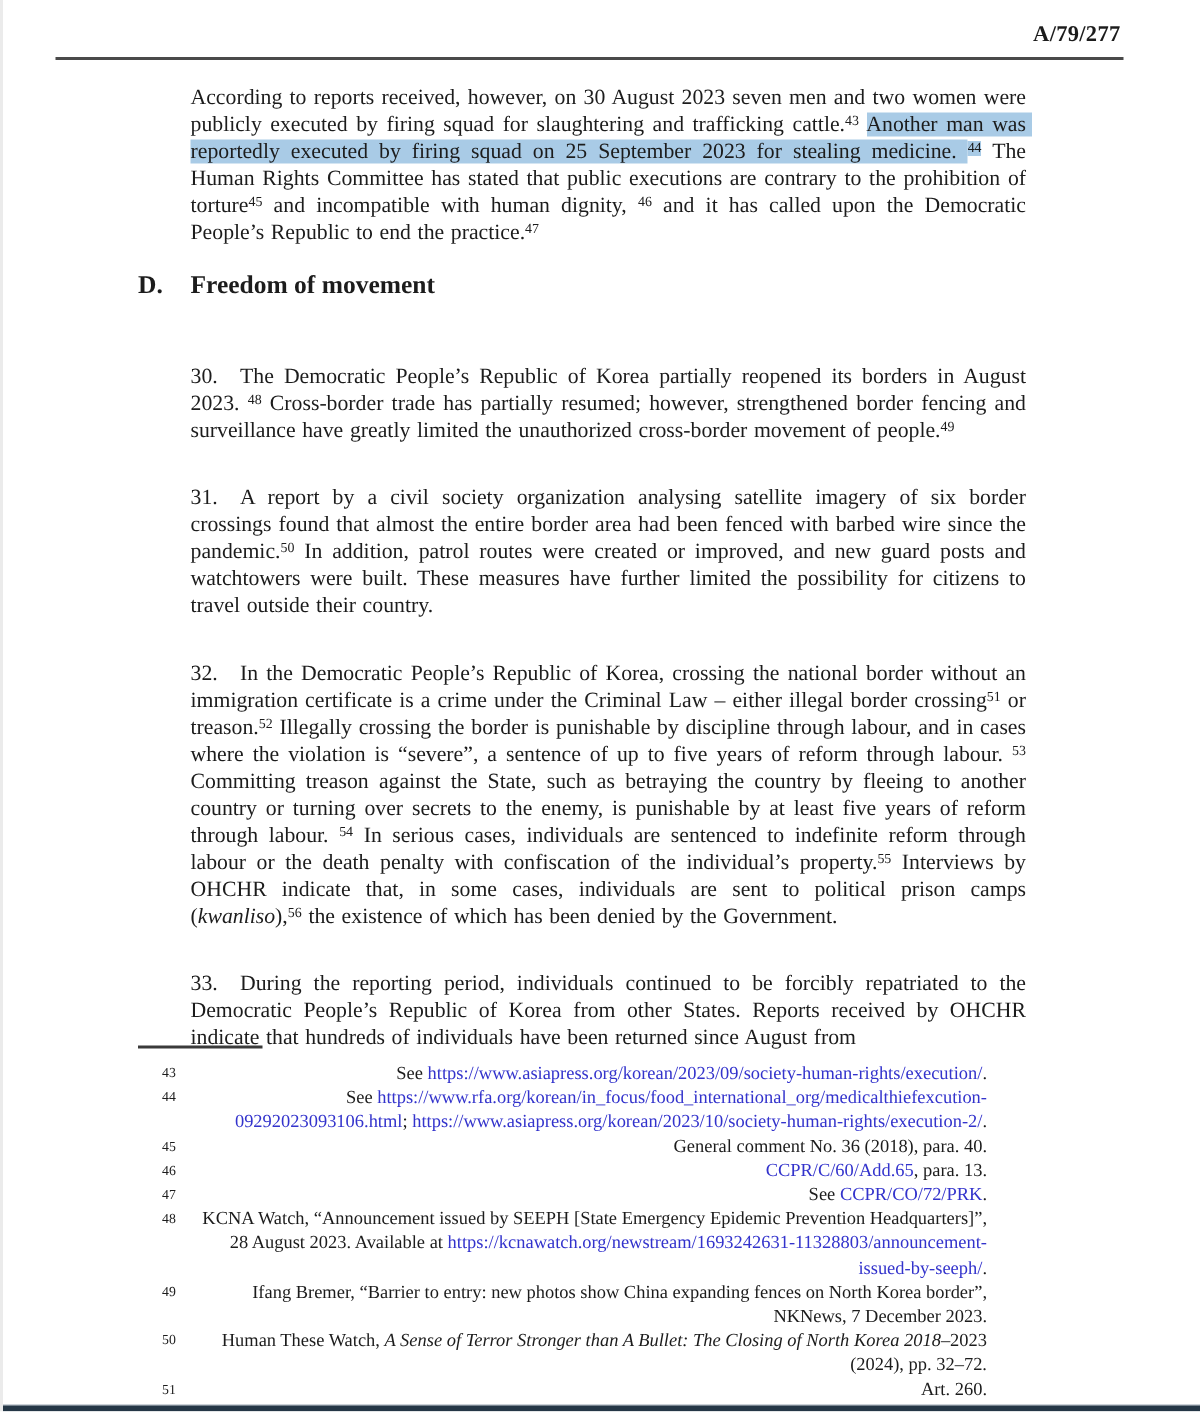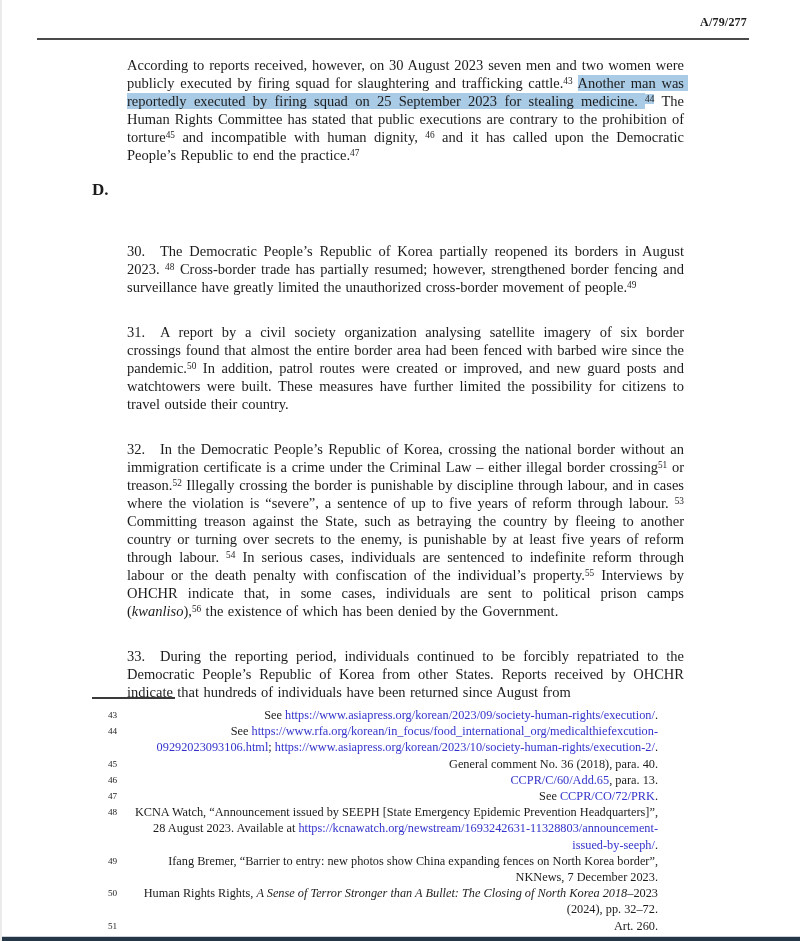--- a/index.html
+++ b/index.html
@@ -2,21 +2,21 @@
 <html style="--highlight: #a9cbe6; --link: #3333cc; --rule: #4a4a4a; --separator: #3a3a3a; --bar: #253746;"><head>
 <meta charset="utf-8">
 <title>A/79/277</title>
 <style>
   html,body{margin:0;padding:0;background:#ffffff;}
   .page{
     position:relative;width:800px;height:941px;background:#ffffff;overflow:hidden;
     font-family:"Liberation Serif","DejaVu Serif",serif;color:#1c1c1c;
     border-left:2px solid #ebebeb;box-sizing:border-box;
   }
-  .doc-symbol{position:absolute;top:15px;right:53px;font-size:12px;font-weight:700;letter-spacing:.2px;margin-left:40px;}
+  .doc-symbol{position:absolute;top:15px;right:53px;font-size:15px;font-weight:700;letter-spacing:.2px;margin-left:40px;}
   .header-rule{position:absolute;top:38px;left:35px;width:712px;height:2px;background:var(--rule,#4a4a4a);}
   .content{
     position:absolute;top:56px;left:125px;width:557px;
     font-size:14.5px;line-height:18px;text-align:justify;word-spacing:.8px;
   }
   .para{margin:0 0 7px 0;}
   .para-num{display:inline-block;width:33px;margin-top:20px;}
   .section-heading{
     display:flex;margin:16px 0 22px -35px;font-size:17px;line-height:20px;
     font-weight:700;text-align:left;word-spacing:0;
@@ -41,20 +41,21 @@
 
   <div class="doc-symbol">A/79/277</div>
   <div class="header-rule"></div>
 
   <div class="content">
 
     <p class="para"><span class="seg seg-normal">According to reports received, however, on 30 August 2023 seven men and two women were publicly executed by firing squad for slaughtering and trafficking cattle.</span><span class="seg seg-sup">43</span><span class="seg seg-normal"> </span><span class="seg seg-hl">Another man was reportedly executed by firing squad on 25 September 2023 for stealing medicine. </span><span class="seg seg-hl-sup">44</span><span class="seg seg-normal"> The Human Rights Committee has stated that public executions are contrary to the prohibition of torture</span><span class="seg seg-sup">45</span><span class="seg seg-normal"> and incompatible with human dignity, </span><span class="seg seg-sup">46</span><span class="seg seg-normal"> and it has called upon the Democratic People’s Republic to end the practice.</span><span class="seg seg-sup">47</span></p>
 
     <h2 class="section-heading">
       <span class="sec-num">D.</span>
+      <span class="sec-title">Freedom of movement</span>
     </h2>
 
     <p class="para"><span class="para-num">30.</span><span><span class="seg seg-normal">The Democratic People’s Republic of Korea partially reopened its borders in August 2023. </span><span class="seg seg-sup">48</span><span class="seg seg-normal"> Cross-border trade has partially resumed; however, strengthened border fencing and surveillance have greatly limited the unauthorized cross-border movement of people.</span><span class="seg seg-sup">49</span></span></p>
 
     <p class="para"><span class="para-num">31.</span><span><span class="seg seg-normal">A report by a civil society organization analysing satellite imagery of six border crossings found that almost the entire border area had been fenced with barbed wire since the pandemic.</span><span class="seg seg-sup">50</span><span class="seg seg-normal"> In addition, patrol routes were created or improved, and new guard posts and watchtowers were built. These measures have further limited the possibility for citizens to travel outside their country.</span></span></p>
 
     <p class="para"><span class="para-num">32.</span><span><span class="seg seg-normal">In the Democratic People’s Republic of Korea, crossing the national border without an immigration certificate is a crime under the Criminal Law – either illegal border crossing</span><span class="seg seg-sup">51</span><span class="seg seg-normal"> or treason.</span><span class="seg seg-sup">52</span><span class="seg seg-normal"> Illegally crossing the border is punishable by discipline through labour, and in cases where the violation is “severe”, a sentence of up to five years of reform through labour. </span><span class="seg seg-sup">53</span><span class="seg seg-normal"> Committing treason against the State, such as betraying the country by fleeing to another country or turning over secrets to the enemy, is punishable by at least five years of reform through labour. </span><span class="seg seg-sup">54</span><span class="seg seg-normal"> In serious cases, individuals are sentenced to indefinite reform through labour or the death penalty with confiscation of the individual’s property.</span><span class="seg seg-sup">55</span><span class="seg seg-normal"> Interviews by OHCHR indicate that, in some cases, individuals are sent to political prison camps (</span><span class="seg seg-italic">kwanliso</span><span class="seg seg-normal">),</span><span class="seg seg-sup">56</span><span class="seg seg-normal"> the existence of which has been denied by the Government.</span></span></p>
 
     <p class="para"><span class="para-num">33.</span><span><span class="seg seg-normal">During the reporting period, individuals continued to be forcibly repatriated to the Democratic People’s Republic of Korea from other States. Reports received by OHCHR indicate that hundreds of individuals have been returned since August from</span></span></p>
 
@@ -86,21 +87,21 @@
     <div class="footnote">
         <span class="fn-num">48</span>
         <span class="fn-text"><span class="seg seg-normal">KCNA Watch, “Announcement issued by SEEPH [State Emergency Epidemic Prevention Headquarters]”, 28 August 2023. Available at </span><a class="seg seg-link" href="#">https://kcnawatch.org/newstream/1693242631-11328803/announcement-issued-by-seeph/</a><span class="seg seg-normal">.</span></span>
       </div>
     <div class="footnote">
         <span class="fn-num">49</span>
         <span class="fn-text"><span class="seg seg-normal">Ifang Bremer, “Barrier to entry: new photos show China expanding fences on North Korea border”, NKNews, 7 December 2023.</span></span>
       </div>
     <div class="footnote">
         <span class="fn-num">50</span>
-        <span class="fn-text"><span class="seg seg-normal">Human Rights Rights, </span><span class="seg seg-italic">A Sense of Terror Stronger than A Bullet: The Closing of North Korea 2018</span><span class="seg seg-normal">–2023 (2024), pp. 32–72.</span></span>
+        <span class="fn-text"><span class="seg seg-normal">Human These Watch, </span><span class="seg seg-italic">A Sense of Terror Stronger than A Bullet: The Closing of North Korea 2018</span><span class="seg seg-normal">–2023 (2024), pp. 32–72.</span></span>
       </div>
     <div class="footnote">
         <span class="fn-num">51</span>
         <span class="fn-text"><span class="seg seg-normal">Art. 260.</span></span>
       </div>
   </div>
 
   <div class="bottom-bar"></div>
 
 </div>

